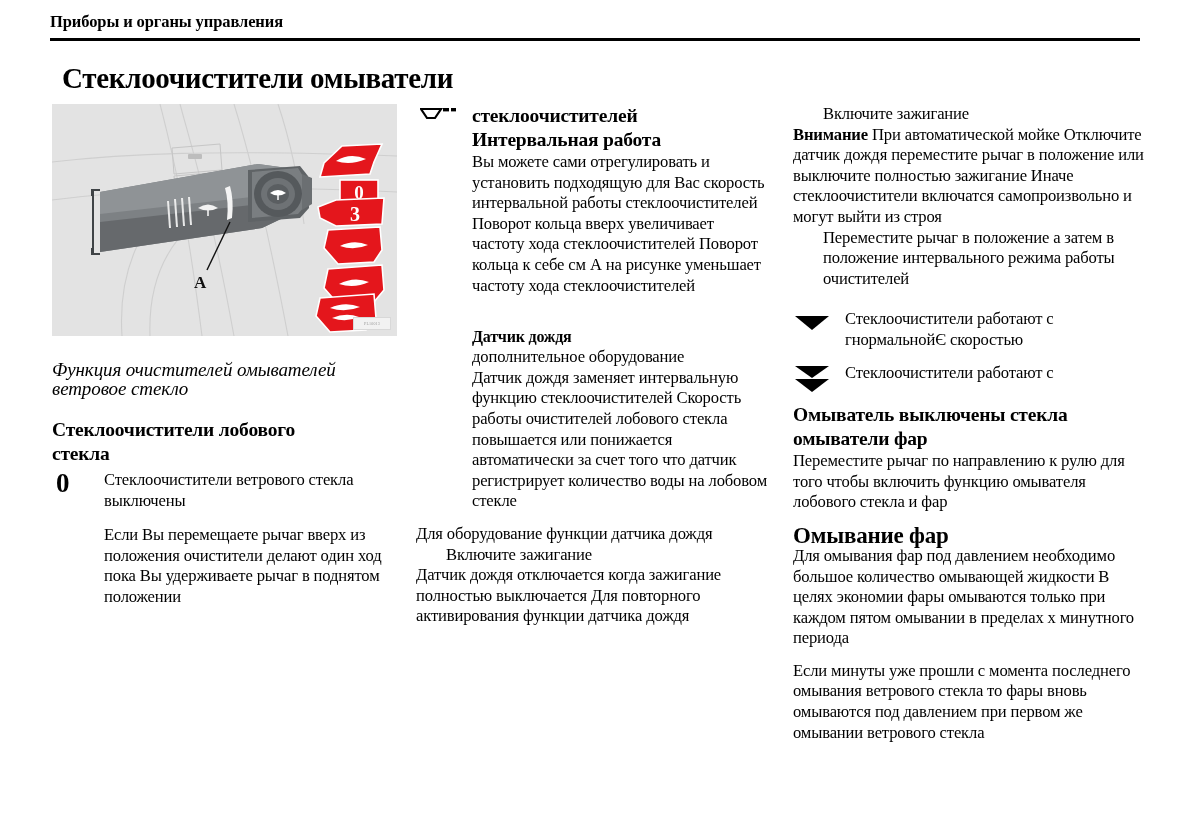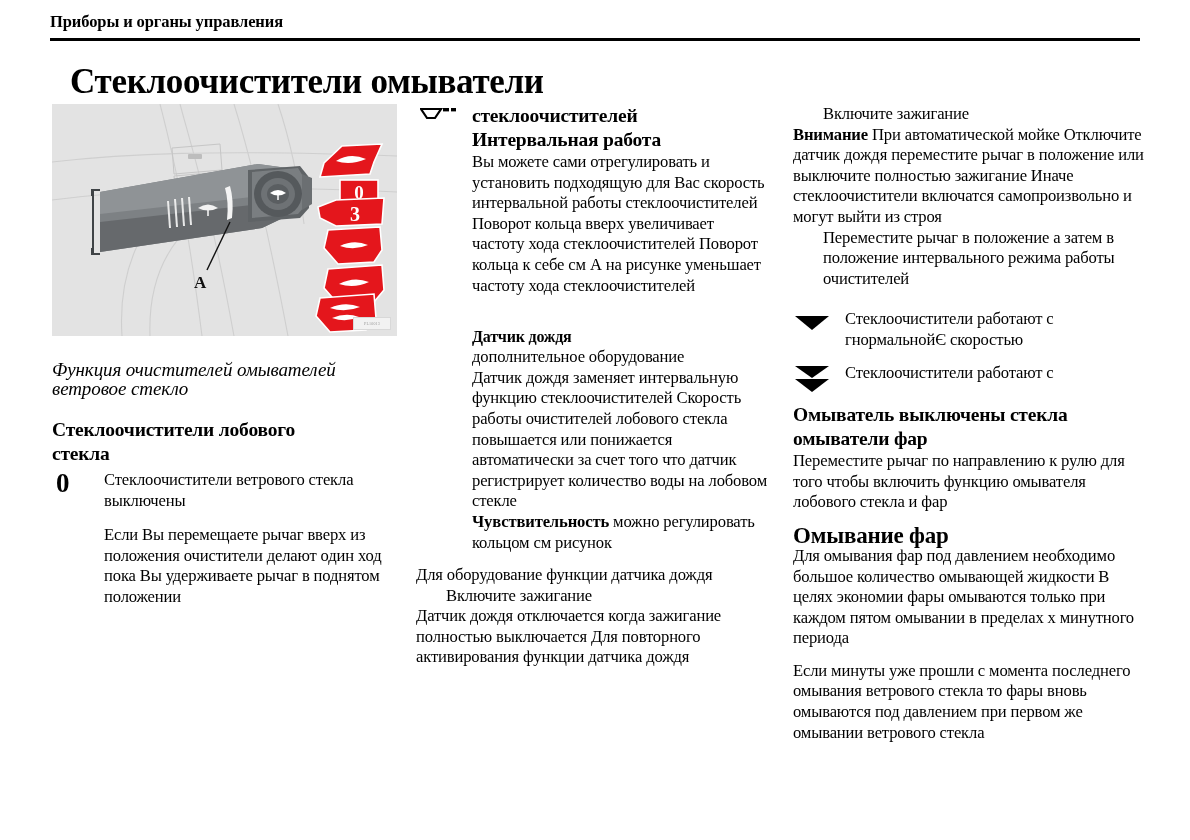--- a/index.html
+++ b/index.html
@@ -35,24 +35,24 @@
     left: 50px;
     top: 38px;
     width: 1090px;
     height: 3px;
     background: #000;
   }
 
   
   #page-title {
     position: absolute;
-    left: 70px;
+    left: 62px;
     top: 62px;
     font-weight: bold;
-    font-size: 35px;
+    font-size: 29px;
     letter-spacing: -0.3px;
   }
 
   
   .col {
     position: absolute;
     top: 104px;
   }
   #col-left  { left: 52px;  width: 345px; }
   #col-mid   { left: 420px; width: 350px; }
@@ -270,21 +270,20 @@
     </div>
     <div class="body">Вы можете сами отрегулировать и установить подходящую для Вас скорость интервальной работы стеклоочистителей  Поворот кольца вверх увеличивает частоту хода стеклоочистителей  Поворот кольца к себе  см  А на рисунке  уменьшает частоту хода стеклоочистителей</div>
   </div>
 
   <div class="sp-l"></div>
 
   <div style="padding-left:52px;">
     <div class="h2" style="font-size:16px; line-height:21px;">Датчик дождя</div>
     <div class="body"> дополнительное оборудование</div>
     <div class="body">Датчик дождя заменяет интервальную функцию стеклоочистителей  Скорость работы очистителей лобового стекла повышается или понижается автоматически за счет того  что датчик регистрирует количество воды на лобовом стекле</div>
-    <div class="body"><span class="bold">Чувствительность</span><span> можно регулировать кольцом  см  рисунок</span></div>
   </div>
 
   <div class="sp-s"></div>
 
   <div class="body" style="margin-left:-4px;">Для оборудование функции датчика дождя</div>
   <div class="body indent-block" style="padding-left:26px;">Включите зажигание</div>
   <div class="body" style="margin-left:-4px;">Датчик дождя отключается  когда зажигание полностью выключается  Для повторного активирования функции датчика дождя</div>
 </div>
 
 <div class="col" id="col-right">

